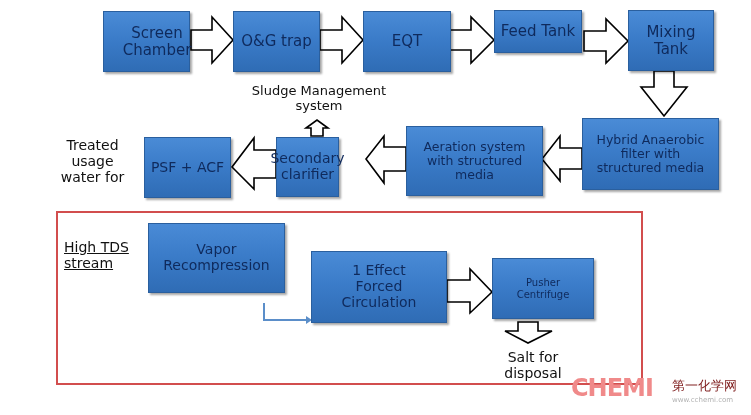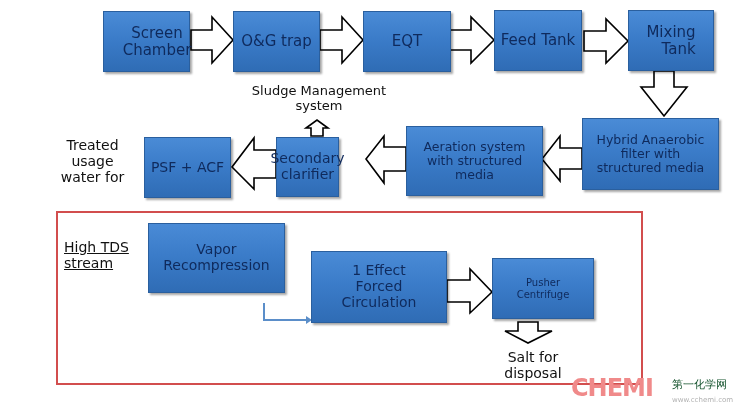--- a/index.html
+++ b/index.html
@@ -23,21 +23,21 @@
     svg.arrows { position: absolute; left: 0; top: 0; }
     .frame {
       position: absolute; left: 56px; top: 211px; width: 587px; height: 174px;
       border: 2px solid #d24e4e; box-sizing: border-box;
     }
     .wm {
       position: absolute; left: 571px; top: 374px; font-family: "DejaVu Sans", sans-serif;
       font-weight: bold; font-size: 24px; color: #f08a8a; letter-spacing: -1px;
     }
     .wm-cn {
-      position: absolute; left: 672px; top: 377px; font-size: 11px; color: #14532d;
+      position: absolute; left: 672px; top: 377px; font-size: 13px; color: #7f1d1d;
     }
     .wm-url {
       position: absolute; left: 672px; top: 396px; font-size: 7px; color: #b0b0b0;
     }
   </style>
 </head>
 <body>
 
 <svg class="arrows" width="751" height="415" viewBox="0 0 751 415">
   <g fill="#ffffff" stroke="#000000" stroke-width="1.6" stroke-linejoin="miter">
@@ -74,24 +74,24 @@
       <span>Screen</span>
       <span>Chamber</span>
     </div>
 </div>
 <div class="box" style="left:233px;top:11px;width:87px;height:61px;font-size:15px;">
   <span>O&amp;G trap</span>
 </div>
 <div class="box" style="left:363px;top:11px;width:88px;height:61px;font-size:15px;">
   <span>EQT</span>
 </div>
-<div class="box" style="left:494px;top:10px;width:88px;height:61px;font-size:15px;">
+<div class="box" style="left:494px;top:10px;width:88px;height:43px;font-size:15px;">
   <span>Feed Tank</span>
 </div>
-<div class="box" style="left:628px;top:10px;width:86px;height:61px;font-size:15px;text-align:right;">
+<div class="box" style="left:628px;top:10px;width:86px;height:61px;font-size:15px;">
   <div>
       <span>Mixing</span>
       <span>Tank</span>
     </div>
 </div>
 
 <div class="label" style="left:244px;top:84px;width:150px;font-size:13px;">
   <span style="display:block">Sludge Management</span>
   <span style="display:block">system</span>
 </div>

